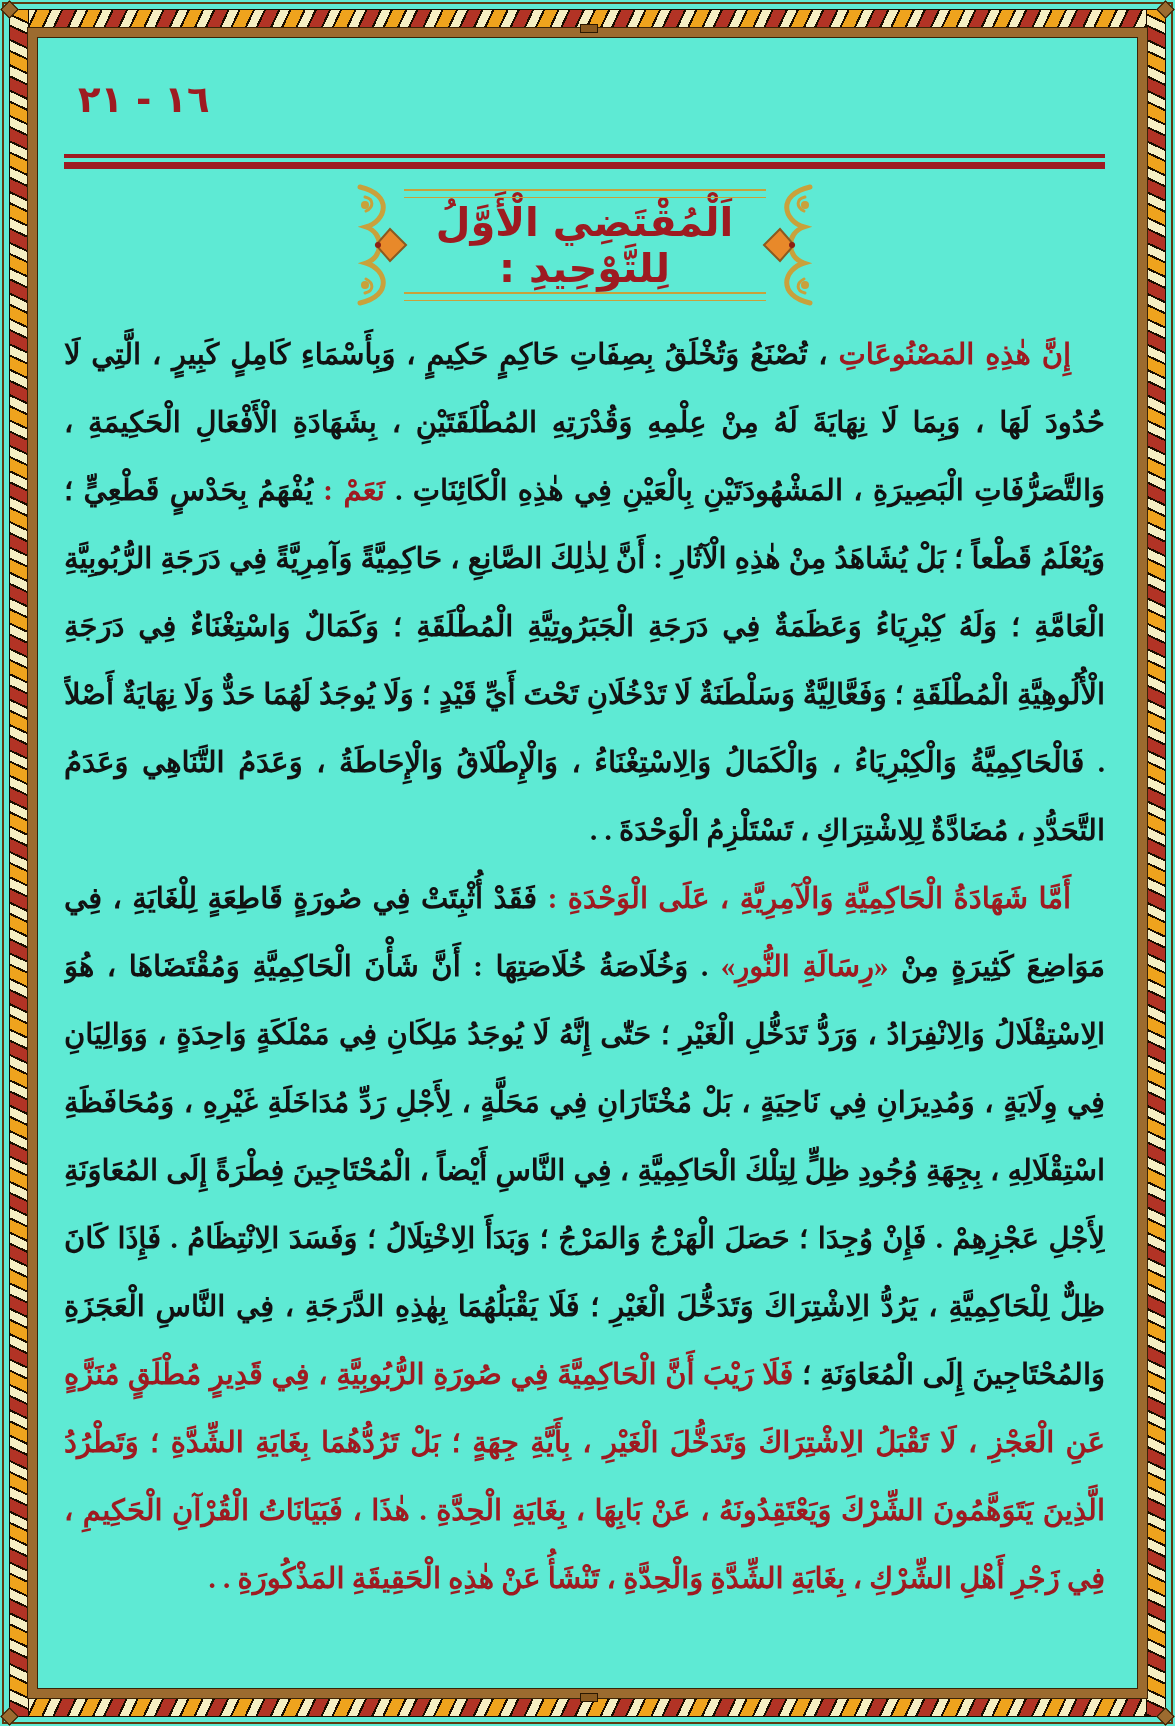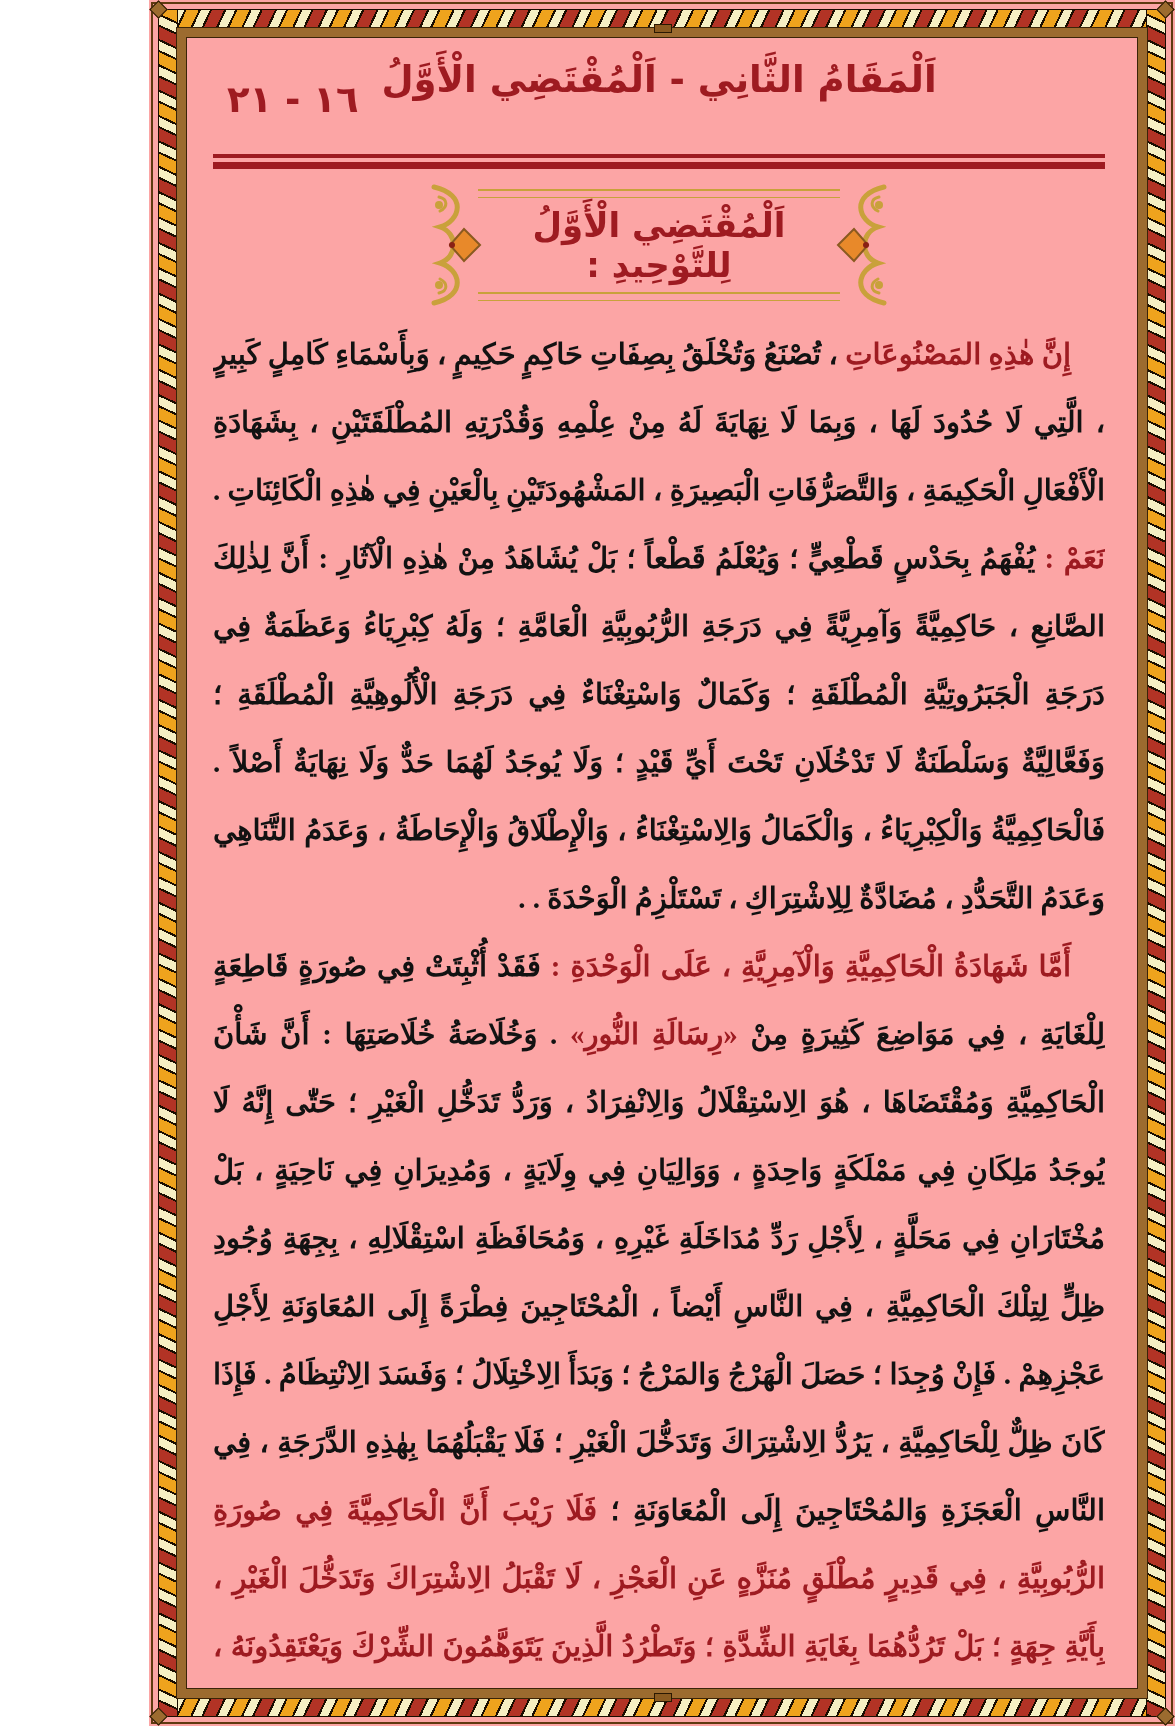--- a/index.html
+++ b/index.html
@@ -8,22 +8,22 @@
     --body-black:#121212;
     --frame-brown:#9c6b2f;
     --frame-outline:#5f3a10;
     --pat-red:#b23325;
     --pat-yellow:#efa31d;
     --pat-cream:#f6efc3;
     --gold:#c9a13b;
   }
   .page{
     position:relative;
-    width:1026px;height:1726px;
-    background:#fca5a5;
+    width:1175px;height:1726px;
+    background:#5eead4;
     overflow:hidden;
     font-family:"DejaVu Sans",sans-serif;
     direction:rtl;
     margin-left:12px;
   }
   
   .outer-line{position:absolute;inset:2px;border:2px solid var(--frame-outline);pointer-events:none;}
   .pat{position:absolute;border:1px solid #1a0d00;}
   .pat-h{left:9px;right:9px;height:18px;
     background:repeating-linear-gradient(115deg,
@@ -63,21 +63,21 @@
 
   
   .section-box{position:relative;width:430px;height:122px;margin:15px auto 0;
     display:flex;align-items:center;justify-content:center;}
   .gold-line{position:absolute;left:34px;right:34px;height:6px;
     border-top:2px solid var(--gold);border-bottom:1px solid var(--gold);}
   .gl-top{top:5px;} .gl-bottom{bottom:5px;}
   .ornament{position:absolute;top:50%;width:62px;height:128px;margin-top:-64px;}
   .orn-right{right:-20px;}
   .orn-left{left:-20px;transform:scaleX(-1);}
-  .section-title{font-size:34px;font-weight:bold;color:var(--accent);
+  .section-title{font-size:40px;font-weight:bold;color:var(--accent);
     text-align:center;padding:0 48px;}
 
   
   .body-text{margin-top:14px;font-size:29px;font-weight:bold;line-height:68px;
     color:var(--body-black);text-align:justify;}
   .para{margin:0;text-indent:34px;font-family:Liberation Serif, serif;}
   .seg-red{color:var(--accent);}
   .seg-black{color:var(--body-black);}
 </style>
 </head>
@@ -95,21 +95,20 @@
   <div class="corner c-tr"></div>
   <div class="corner c-bl"></div>
   <div class="corner c-br"></div>
   <div class="notch n-top"></div>
   <div class="notch n-bottom"></div>
 
   <div class="content">
 
     <div class="header">
       <div class="page-num">١٦ - ٢١</div>
-      <div class="header-title">اَلْمَقَامُ الثَّانِي - اَلْمُقْتَضِي الْأَوَّلُ</div>
     </div>
     <div class="rule-thin"></div>
     <div class="rule-thick"></div>
 
     <div class="section-box">
       <div class="gold-line gl-top"></div>
       <div class="gold-line gl-bottom"></div>
 
       <svg class="ornament orn-right" viewBox="0 0 62 128" xmlns="http://www.w3.org/2000/svg">
         <path d="M52 6 C18 14, 26 40, 46 46 C28 52, 28 76, 46 82 C26 88, 18 114, 52 122" fill="none" stroke="#c9a13b" stroke-width="5" stroke-linecap="round"></path>

